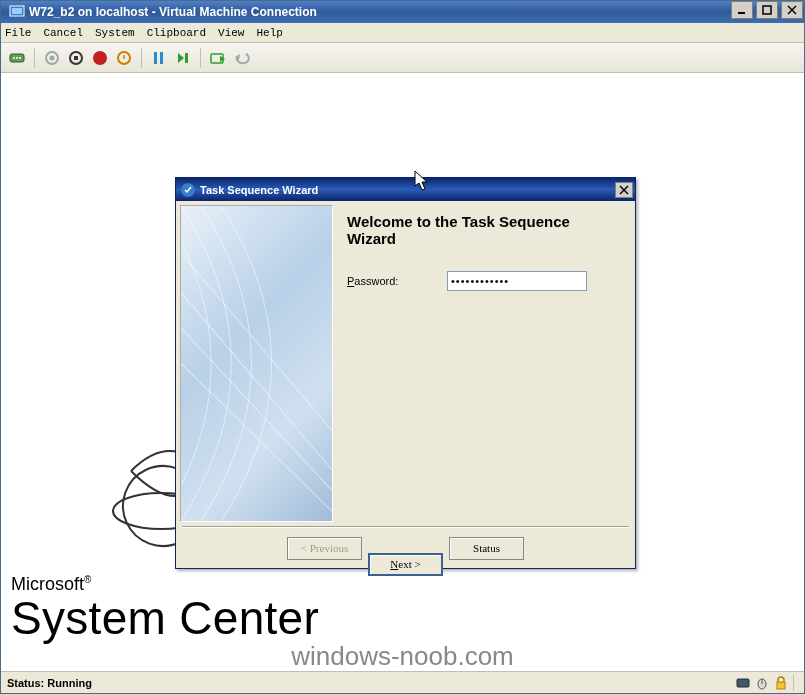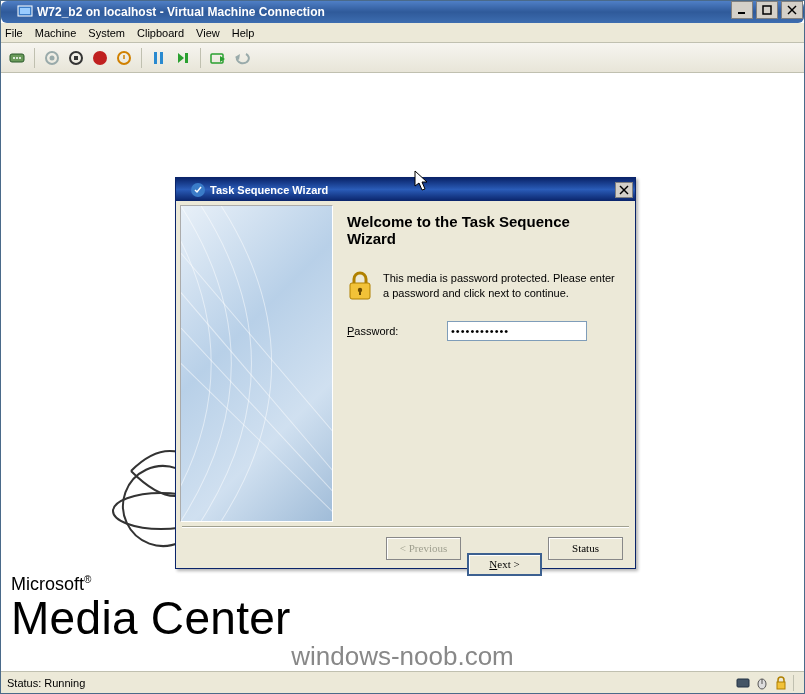--- a/index.html
+++ b/index.html
@@ -25,22 +25,21 @@
 
   
   .titlebar {
     height: 22px;
     background: linear-gradient(to bottom, #4f7fc6 0%, #2f5a9a 50%, #3d6db0 100%);
     display: flex;
     align-items: center;
     color: #fff;
     font-weight: bold;
     font-size: 12px;
-    padding-left: 16px;
-    border-radius: 6px;
+    padding-left: 8px;
   }
   .titlebar .appicon {
     width: 16px; height: 16px;
     margin-right: 4px;
     display: flex; align-items: center; justify-content: center;
   }
   .titlebar .titletext { flex: 1; }
   .titlebar .winbtns { display: flex; height: 100%; }
   .titlebar .winbtn {
     width: 22px; height: 18px;
@@ -57,21 +56,21 @@
   .menubar {
     height: 20px;
     background: #ece9d8;
     border-bottom: 1px solid #c0c0b0;
     display: flex;
     align-items: center;
     padding: 0 4px;
     gap: 12px;
     font-size: 11px;
   }
-  .menubar span { color: #000; }
+  .menubar span { color: #000; font-family: Liberation Mono, monospace; }
 
   
   .toolbar {
     height: 30px;
     background: linear-gradient(to bottom, #f6f5f0 0%, #e8e5d8 100%);
     border-bottom: 1px solid #c0c0b0;
     display: flex;
     align-items: center;
     padding: 0 6px;
     gap: 4px;
@@ -141,21 +140,21 @@
     flex-direction: column;
   }
   .wizard-title {
     height: 23px;
     background: linear-gradient(to bottom, #0a246a 0%, #2a5cb8 50%, #0a246a 100%);
     display: flex;
     align-items: center;
     color: #fff;
     font-weight: bold;
     font-size: 11px;
-    padding-left: 14px;
+    padding-left: 4px;
   }
   .wizard-title .dicon { width: 16px; height:16px; margin-right:4px; display:flex; align-items:center; justify-content:center; }
   .wizard-title .spacer { flex: 1; }
   .wizard-title .closebtn {
     width: 18px; height: 16px;
     background: #d4d0c8;
     border: 1px solid #808080;
     margin-right: 2px;
     display: flex; align-items: center; justify-content: center;
     color: #000;
@@ -212,21 +211,21 @@
   }
   .wizard-sepline {
     height: 1px;
     border-top: 1px solid #a0a090;
     border-bottom: 1px solid #fff;
     margin: 0 6px;
   }
   .wizard-buttons {
     height: 40px;
     display: flex;
-    justify-content: flex-end;
+    justify-content: center;
     align-items: center;
     gap: 6px;
     padding: 0 12px;
   }
   .btn {
     min-width: 75px;
     height: 23px;
     background: #ece9d8;
     border: 1px solid #888;
     font-family: Tahoma;
@@ -248,20 +247,21 @@
 
   
   .statusbar {
     height: 22px;
     border-top: 1px solid #c0c0b0;
     background: #ece9d8;
     display: flex;
     align-items: center;
     padding: 0 6px;
     font-size: 11px;
+    font-weight: bold;
   }
   .statusbar .sep2 { width:1px; height:16px; background:#c0c0b0; margin:0 4px; }
   .statusbar .fill { flex: 1; }
   .statusbar .sicon { width:16px; height:16px; margin-left:3px; display:flex; align-items:center; justify-content:center; }
 
   .watermark {
     position:absolute;
     left:0; right:0;
     bottom: -1px;
     text-align:center;
@@ -299,21 +299,21 @@
           <svg width="10" height="10">
             <line x1="1" y1="1" x2="9" y2="9" stroke="#000" stroke-width="1.5"></line>
             <line x1="9" y1="1" x2="1" y2="9" stroke="#000" stroke-width="1.5"></line>
           </svg>
         </div>
     </div>
   </div>
 
   <div class="menubar">
     <span>File</span>
-    <span>Machine</span>
+    <span>Cancel</span>
     <span>System</span>
     <span>Clipboard</span>
     <span>View</span>
     <span>Help</span>
   </div>
 
   <div class="toolbar">
     <div class="tbtn">
         <svg width="16" height="16">
           <rect x="1" y="4" width="14" height="8" rx="2" fill="#6a9a5a" stroke="#2a5a2a"></rect>
@@ -380,21 +380,21 @@
     <svg class="sc-swirl" viewBox="0 0 120 160">
       <g fill="none" stroke="#333" stroke-width="2">
         <ellipse cx="50" cy="100" rx="48" ry="18"></ellipse>
         <ellipse cx="52" cy="95" rx="40" ry="40" transform="rotate(-25 52 95)"></ellipse>
         <path d="M20 60 Q60 20 95 60 Q70 110 20 60"></path>
       </g>
     </svg>
 
     <div class="sc-brand">
       <div class="ms"><span>Microsoft</span><span class="sup">®</span></div>
-      <div class="sc">Media Center</div>
+      <div class="sc">System Center</div>
     </div>
 
     <div class="wizard">
       <div class="wizard-title">
         <span class="dicon">
           <svg viewBox="0 0 16 16" width="16" height="16">
               <circle cx="8" cy="8" r="7" fill="#3a7cc8"></circle>
               <path d="M5 8l2 2 4-5" stroke="#fff" stroke-width="1.5" fill="none"></path>
             </svg>
         </span>
@@ -417,31 +417,20 @@
               <path d="M40 0 Q140 160 40 320"></path>
               <path d="M-40 40 L160 280"></path>
               <path d="M-40 80 L160 300"></path>
               <path d="M-40 0 L160 240"></path>
               <path d="M-40 120 L160 320"></path>
             </g>
           </svg>
         </div>
         <div class="wizard-main">
           <div class="wizard-heading">Welcome to the Task Sequence Wizard</div>
-          <div class="protected-row">
-            <div class="lock">
-              <svg viewBox="0 0 26 30" width="26" height="30">
-                <rect x="3" y="12" width="20" height="16" rx="2" fill="#f2c238" stroke="#b08000"></rect>
-                <path d="M7 12 v-4 a6 6 0 0 1 12 0 v4" fill="none" stroke="#b08000" stroke-width="3"></path>
-                <circle cx="13" cy="19" r="2.2" fill="#6a4a00"></circle>
-                <rect x="12" y="19" width="2" height="5" fill="#6a4a00"></rect>
-              </svg>
-            </div>
-            <div class="msg">This media is password protected.  Please enter a password and click next to continue.</div>
-          </div>
           <div class="pw-row">
             <span class="lbl"><span class="ul">P</span><span>assword:</span></span>
             <input type="password" value="************" style="">
           </div>
         </div>
       </div>
       <div class="wizard-sepline"></div>
       <div class="wizard-buttons">
         <button class="btn disabled">&lt; Previous</button>
         <button class="btn default"><span style="text-decoration:underline;">N</span>ext &gt;</button>

